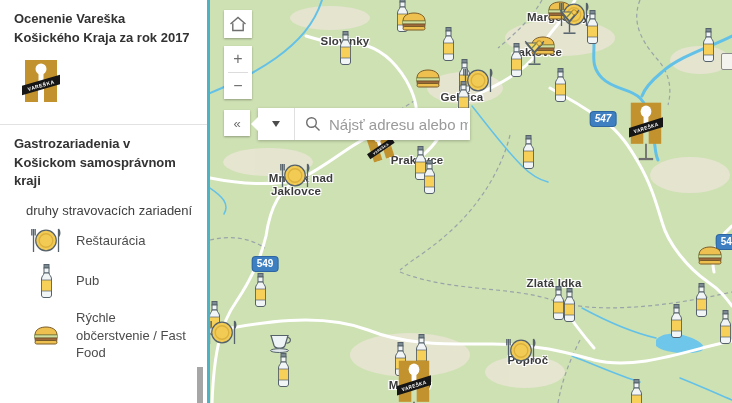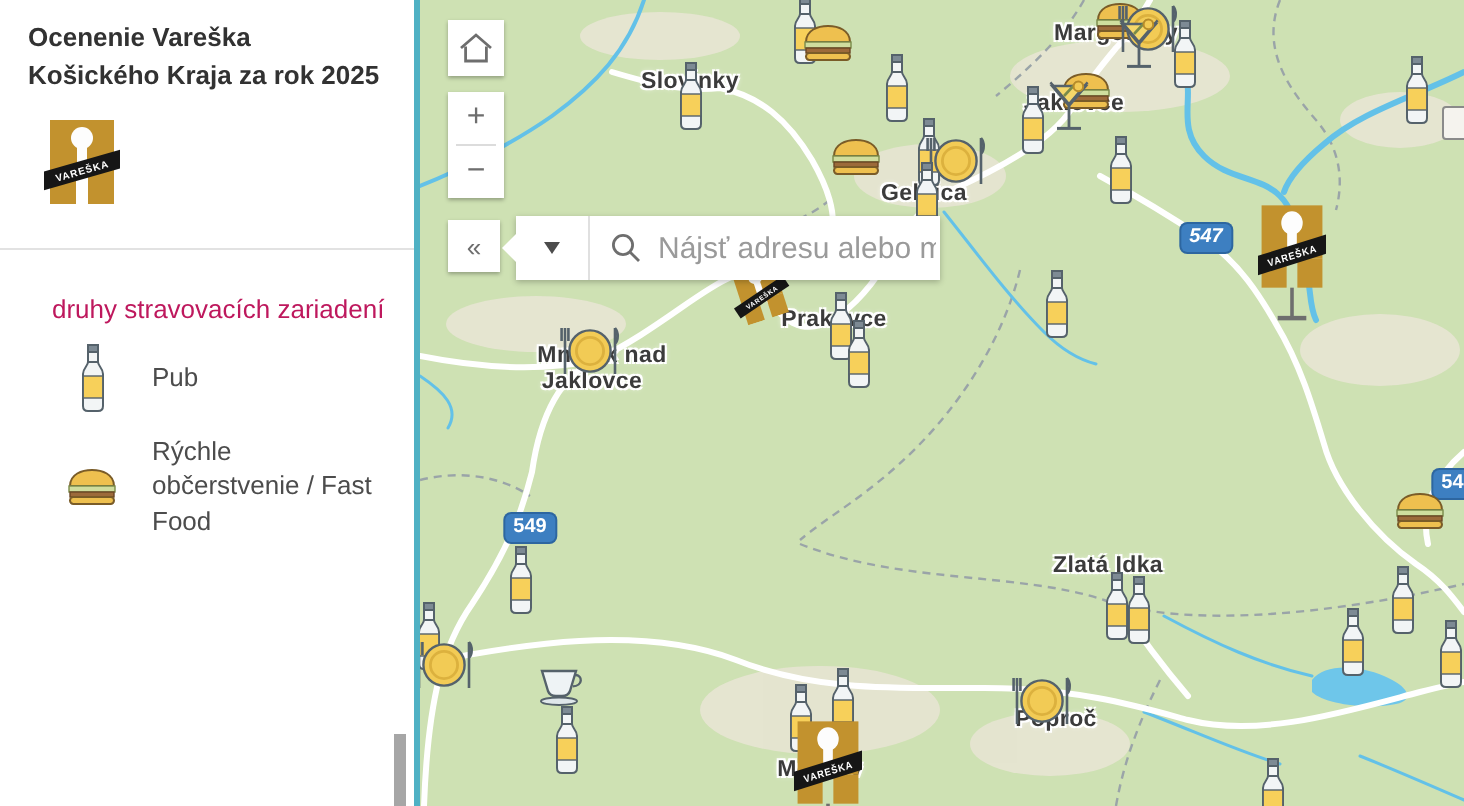--- a/index.html
+++ b/index.html
@@ -10,21 +10,21 @@
   #legend-panel{position:absolute;left:0;top:0;width:210px;height:403px;background:#fff;
     border-right:3px solid #4fb1c4;box-sizing:border-box;z-index:30;}
   .panel-titlebar{display:flex;align-items:center;justify-content:space-between;
     padding:8px 12px 7px 14px;border-bottom:1px solid #e2e2e2;}
   .panel-title{font-size:15px;color:#323232;font-weight:500;}
   .panel-close{color:#6e6e6e;font-size:15px;line-height:1;cursor:pointer;padding:2px 4px;}
   .section{padding:10px 14px 12px 14px;}
   .section-heading{font-size:13px;font-weight:700;color:#323232;line-height:1.45;}
   .section-divider{border:0;border-top:1px solid #e2e2e2;margin:4px 0 0 0;}
   #award-badge{margin:12px 0 6px 8px;width:38px;height:42px;}
-  .sub-heading{font-size:13px;color:#be185d;margin:12px 0 10px 12px;}
+  .sub-heading{font-size:13px;color:#404040;margin:12px 0 10px 12px;}
   .legend-row{display:flex;align-items:center;margin:0 0 11px 14px;}
   .legend-icon-cell{width:36px;display:flex;justify-content:center;flex:0 0 36px;}
   .legend-label{font-size:13px;color:#4c4c4c;line-height:1.35;padding-left:12px;width:130px;}
   #panel-scrollthumb{position:absolute;right:4px;bottom:0;width:6px;height:36px;background:#a6a6a6;}
 
   
   #map{position:absolute;left:210px;top:0;width:522px;height:403px;background:#cee1b3;overflow:hidden;}
   #map-base{position:absolute;left:0;top:0;}
   .town-label{position:absolute;transform:translate(-50%,-50%);font-size:11.5px;font-weight:700;
     color:#3b3b3b;letter-spacing:.2px;white-space:nowrap;z-index:5;
@@ -415,38 +415,50 @@
           <line x1="10.2" y1="10.2" x2="14.5" y2="14.5" stroke="#6e6e6e" stroke-width="1.4"></line>
         </svg>
       </div>
       <input id="search-input" type="text" placeholder="Nájsť adresu alebo mi…" style="">
     </div>
   </div>
 
   <div id="legend-panel">
 
     <div class="section">
-      <div class="section-heading">Ocenenie Vareška Košického Kraja za rok 2025</div>
+      <div class="section-heading">Ocenenie Vareška Košického Kraja za rok 2017</div>
       <div id="award-badge"><svg width="38" height="42" viewBox="0 0 38 42">
   <rect x="3" y="0" width="32" height="27" fill="#c2922e"></rect>
   <rect x="3" y="27" width="13" height="15" fill="#c2922e"></rect>
   <rect x="22" y="27" width="13" height="15" fill="#c2922e"></rect>
   <circle cx="19" cy="9" r="5.5" fill="#fdfdfd"></circle>
   <rect x="16.5" y="12.5" width="5" height="14.5" fill="#fdfdfd"></rect>
   <g transform="rotate(-16 19 25)">
     <rect x="-3" y="20.5" width="44" height="9" fill="#161616"></rect>
     <text x="19" y="27.2" font-size="5" fill="#fff" text-anchor="middle" font-weight="bold" letter-spacing=".5" font-family="Liberation Sans, sans-serif">VAREŠKA</text>
   </g>
           </svg></div>
     </div>
     <hr class="section-divider">
 
     <div class="section">
+      <div class="section-heading">Gastrozariadenia v Košickom samosprávnom kraji</div>
       <div class="sub-heading">druhy stravovacích zariadení</div>
       <div id="legend-items">
+          <div class="legend-row">
+            <span class="legend-icon-cell">
+              <svg width="30" height="25" viewBox="0 0 30 25">
+    <path d="M2.5 1 V24 M0.8 1 V7.5 M4.2 1 V7.5" fill="none" stroke="#55626b" stroke-width="1.3"></path>
+    <path d="M27.5 1 V24 M27.5 1 C29.3 3 29.3 7 27.5 9" fill="#e8edf0" stroke="#55626b" stroke-width="1.3"></path>
+    <circle cx="15" cy="12.5" r="10.3" fill="#f2cb55" stroke="#55626b" stroke-width="1.2"></circle>
+    <circle cx="15" cy="12.5" r="6.8" fill="none" stroke="#dcb13e" stroke-width="1.4"></circle>
+              </svg>
+            </span>
+            <span class="legend-label">Reštaurácia</span>
+          </div>
           <div class="legend-row">
             <span class="legend-icon-cell">
               <svg width="15" height="34" viewBox="0 0 15 34">
     <rect x="5" y="0.5" width="5" height="3.5" fill="#7d8a94" stroke="#55626b"></rect>
     <rect x="5" y="4" width="5" height="5" fill="#f2f5f6" stroke="#55626b"></rect>
     <path d="M5 9 C5 11 2.5 12 2.5 15 L2.5 31 C2.5 32.5 3.5 33.5 5 33.5 L10 33.5 C11.5 33.5 12.5 32.5 12.5 31 L12.5 15 C12.5 12 10 11 10 9 Z" fill="#f2f5f6" stroke="#55626b"></path>
     <rect x="2.6" y="16" width="9.8" height="11" fill="#f7d05a" stroke="#55626b" stroke-width="0.7"></rect>
               </svg>
             </span>
             <span class="legend-label">Pub</span>

